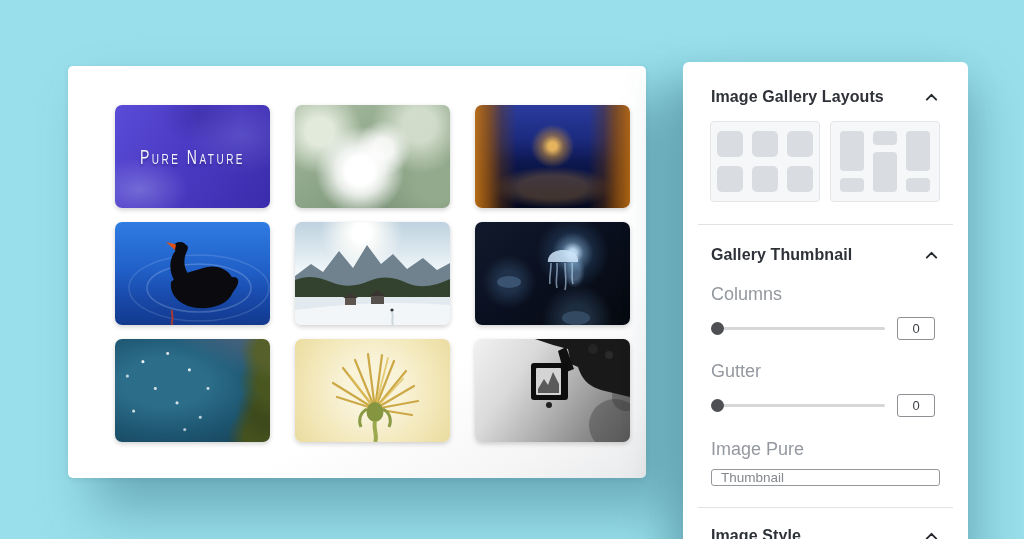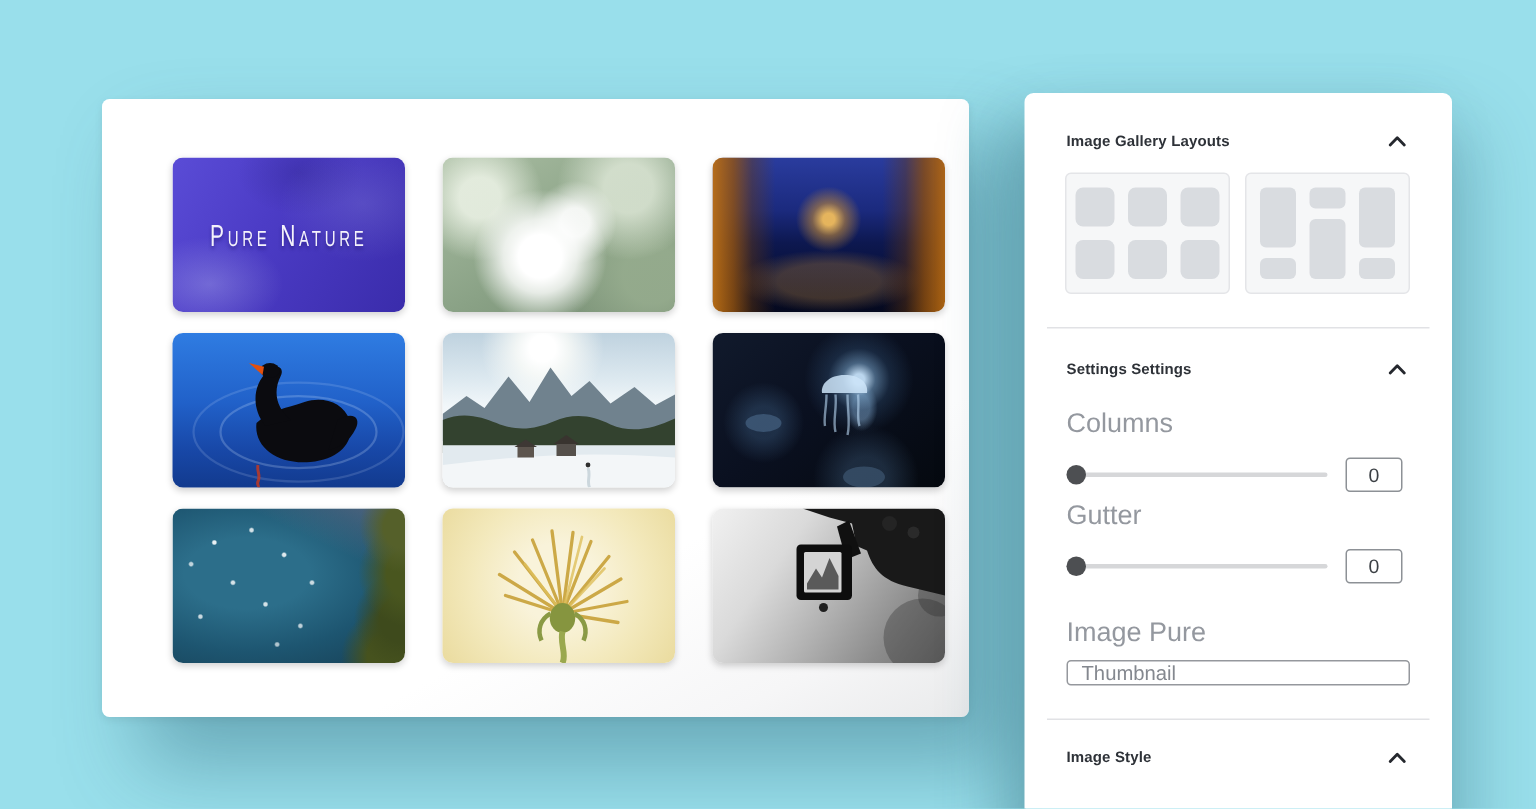--- a/index.html
+++ b/index.html
@@ -138,21 +138,21 @@
     border-radius: 6px;
     box-shadow: -16px 18px 40px rgba(40, 98, 116, 0.35), 14px 24px 48px rgba(40, 98, 116, 0.28);
     box-sizing: border-box;
     padding-top: 26px;
   }
   .section-header {
     display: flex; align-items: center; justify-content: space-between;
     padding: 0 28px;
   }
   .section-title {
-    font-size: 10px; font-weight: 700; color: #2e3238;
+    font-size: 16px; font-weight: 700; color: #2e3238;
     letter-spacing: 0.1px;
   }
   .chevron-btn {
     background: none; border: none; padding: 2px; cursor: pointer;
     display: flex; align-items: center;
   }
   .previews {
     display: flex; gap: 10px;
     padding: 0 27px;
     margin-top: 15px;
@@ -356,38 +356,38 @@
         <div class="mcol">
           <div class="m-tall"></div>
           <div class="m-short"></div>
         </div>
       </div>
     </div>
 
     <div class="divider"></div>
 
     <div class="section-header" style="margin-top:21px">
-      <span class="section-title">Settings Settings</span>
+      <span class="section-title">Gallery Thumbnail</span>
       <button class="chevron-btn">
         <svg width="13" height="8" viewBox="0 0 13 8">
           <path d="M1.8 6.6 L6.5 1.8 L11.2 6.6" fill="none" stroke="#25282e" stroke-width="1.9" stroke-linecap="round" stroke-linejoin="round"></path>
         </svg>
       </button>
     </div>
 
     <div class="field-label">Columns</div>
     <div class="slider-row">
       <div class="slider">
         <div class="slider-track"></div>
         <div class="slider-thumb"></div>
       </div>
       <input class="num-box" value="0" style="">
     </div>
 
-    <div class="field-label" style="margin-top:5px">Gutter</div>
+    <div class="field-label" style="margin-top:21px">Gutter</div>
     <div class="slider-row">
       <div class="slider">
         <div class="slider-track"></div>
         <div class="slider-thumb"></div>
       </div>
       <input class="num-box" value="0" style="">
     </div>
 
     <div class="field-label" style="margin-top:22px">Image Pure</div>
     <div class="text-input-wrap">

